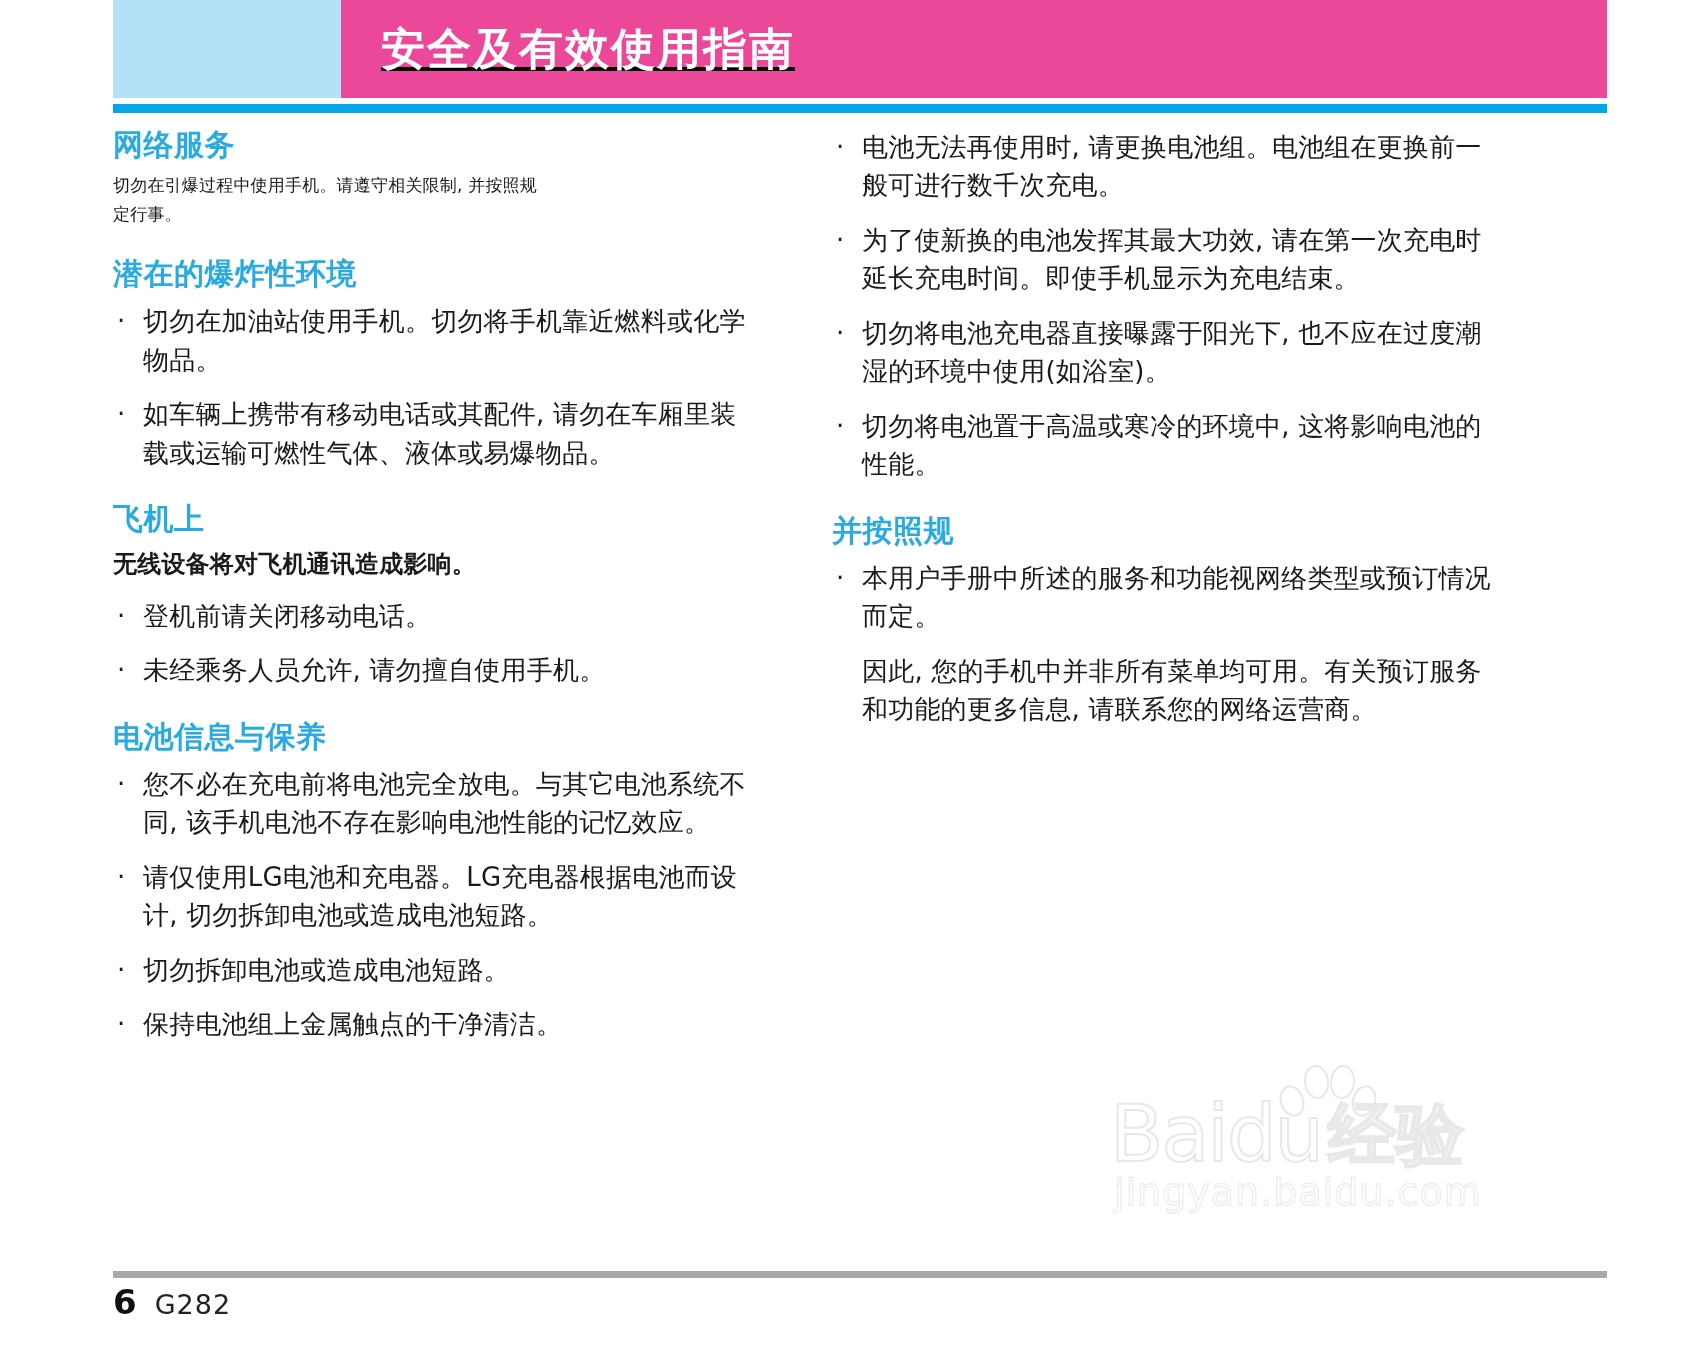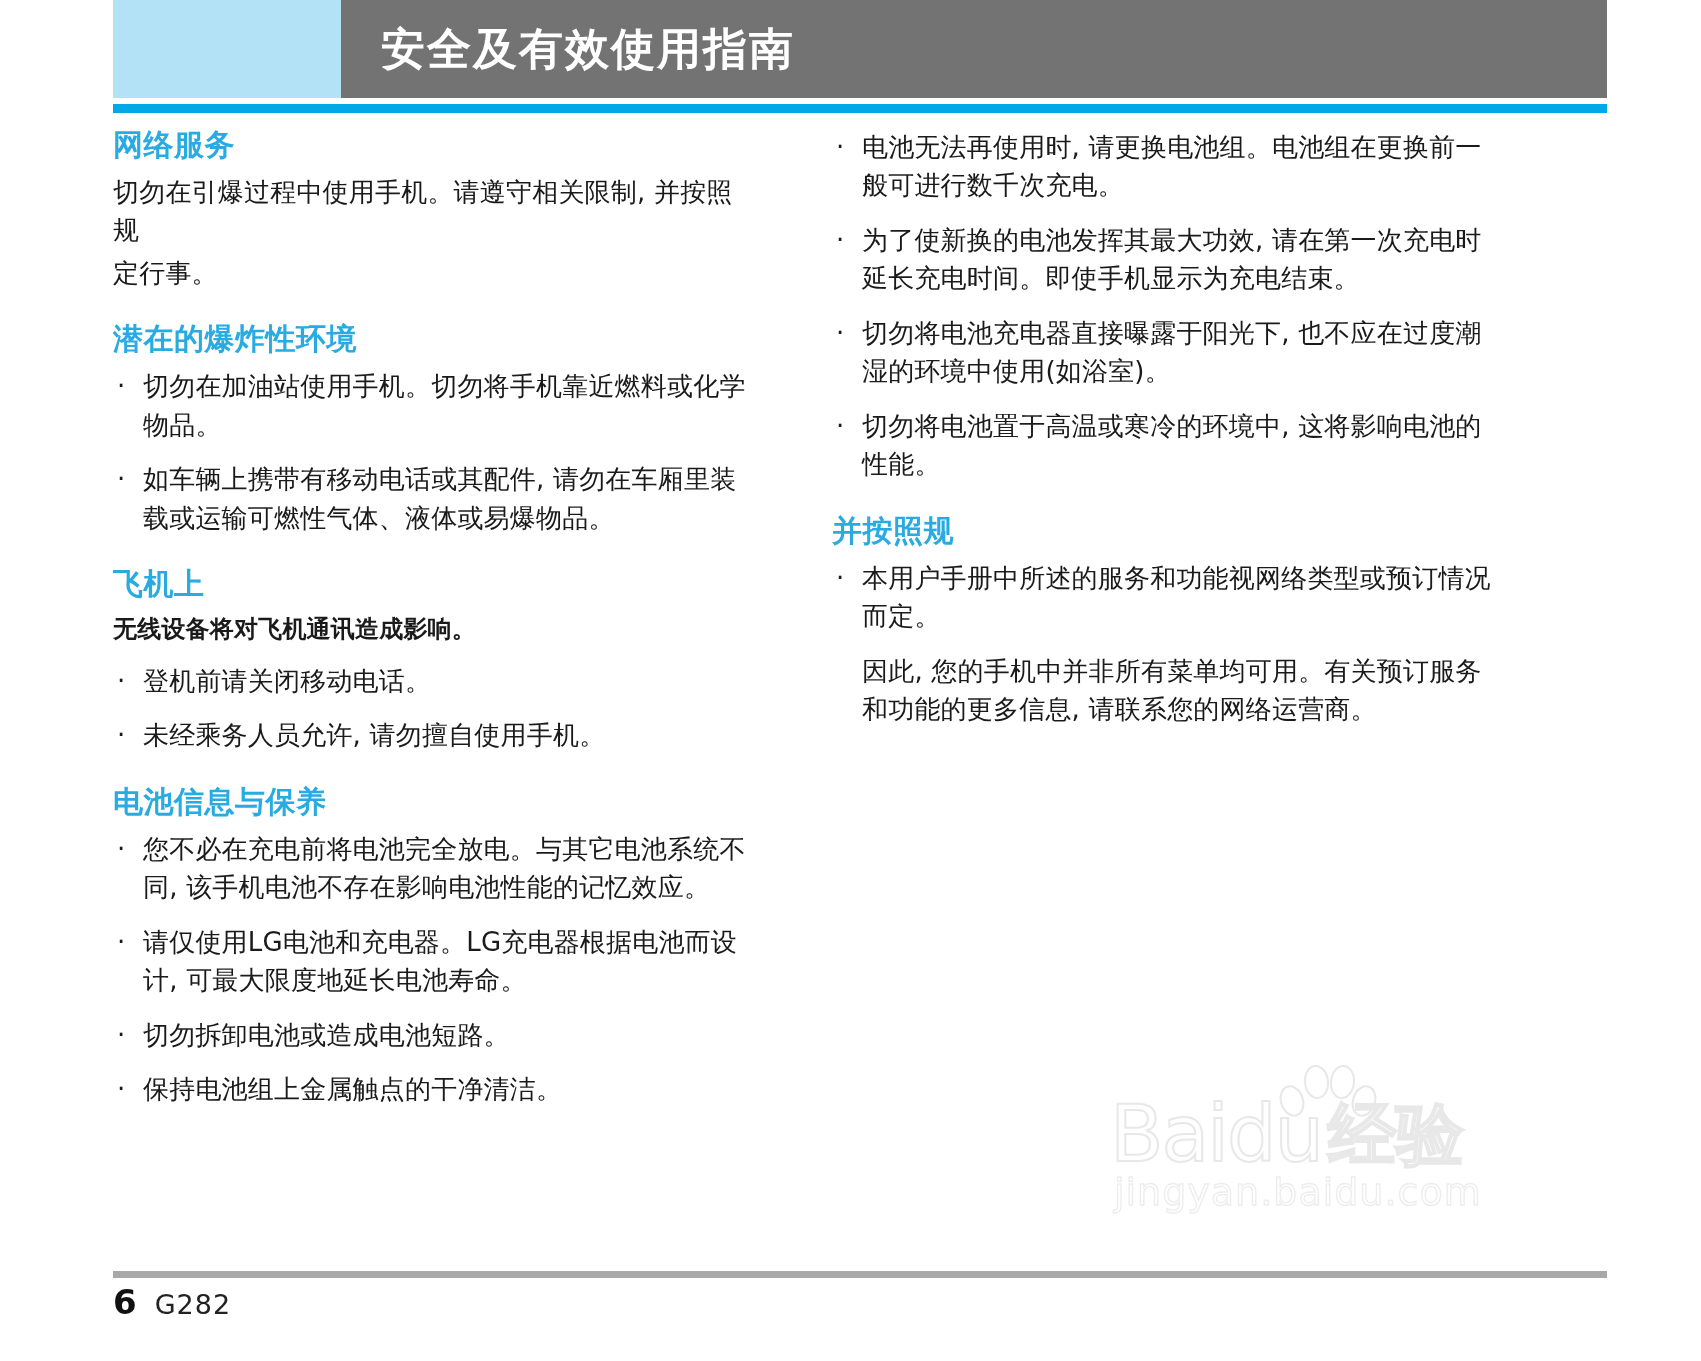--- a/index.html
+++ b/index.html
@@ -25,23 +25,24 @@
     display: flex;
   }
   .header-left-block {
     width: 228px;
     height: 100%;
     background: #b3e1f5;
   }
   .header-right-block {
     flex: 1;
     height: 100%;
-    background: #737373;
+    background: #ec4899;
     display: flex;
     align-items: center;
+    text-decoration: underline;
   }
   .header-title {
     color: #ffffff;
     font-size: 44px;
     font-weight: bold;
     letter-spacing: 2px;
     margin-left: 40px;
     line-height: 1;
     white-space: nowrap;
   }
@@ -74,21 +75,21 @@
     font-size: 30px;
     font-weight: bold;
     margin: 0 0 12px 0;
     line-height: 1.1;
     letter-spacing: 0.5px;
   }
   .block { margin-bottom: 30px; }
 
   p.para {
     margin: 0 0 4px 0;
-    font-size: 26px;
+    font-size: 17px;
     line-height: 1.48;
     color: #1a1a1a;
     letter-spacing: 0.2px;
   }
   p.para.bold {
     font-weight: bold;
     font-size: 24px;
     margin-bottom: 14px;
   }
 
@@ -264,21 +265,21 @@
 
     <div class="block">
       <h2 class="section-heading">电池信息与保养</h2>
       <ul class="bullets">
         <li>
           <span class="bullet-dot">·</span>
           <span>您不必在充电前将电池完全放电。与其它电池系统不同, 该手机电池不存在影响电池性能的记忆效应。</span>
         </li>
         <li>
           <span class="bullet-dot">·</span>
-          <span>请仅使用LG电池和充电器。LG充电器根据电池而设计, 可最大限度地延长电池寿命。</span>
+          <span>请仅使用LG电池和充电器。LG充电器根据电池而设计, 切勿拆卸电池或造成电池短路。</span>
         </li>
         <li>
           <span class="bullet-dot">·</span>
           <span>切勿拆卸电池或造成电池短路。</span>
         </li>
         <li>
           <span class="bullet-dot">·</span>
           <span>保持电池组上金属触点的干净清洁。</span>
         </li>
       </ul>

